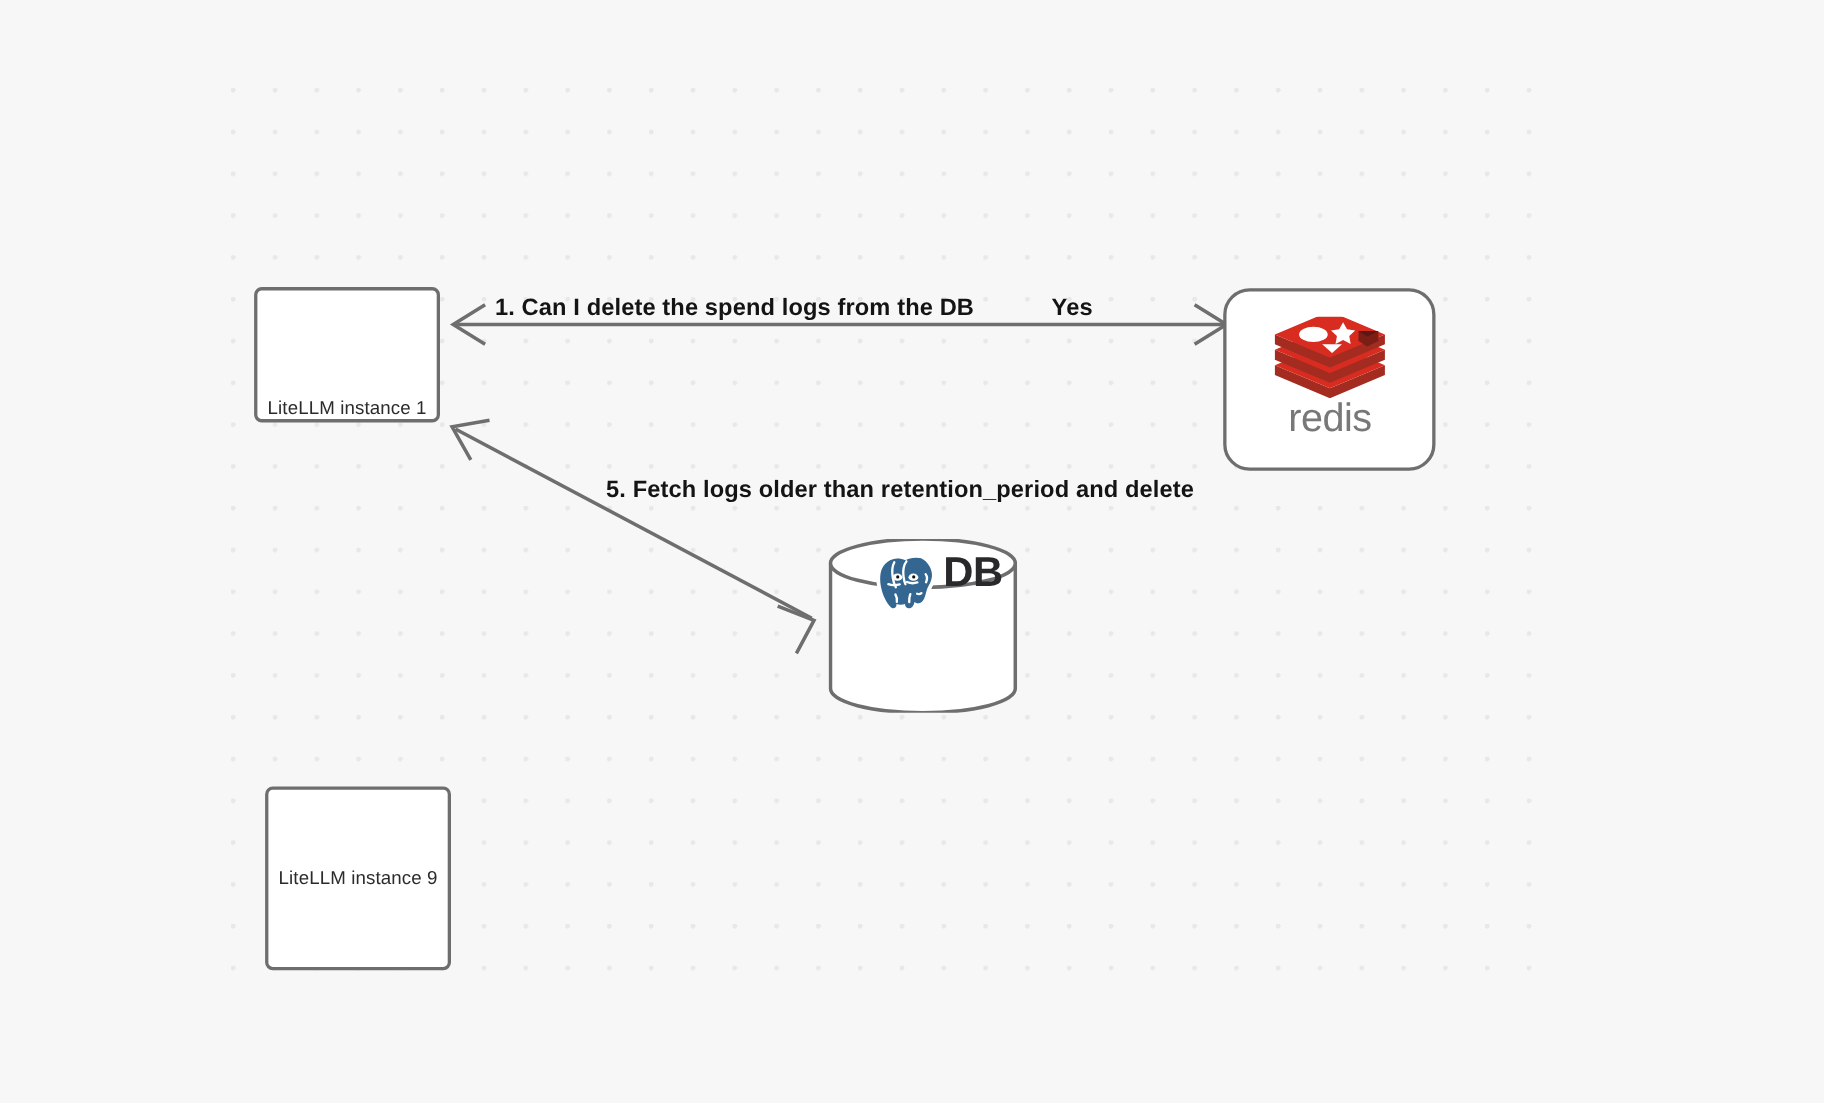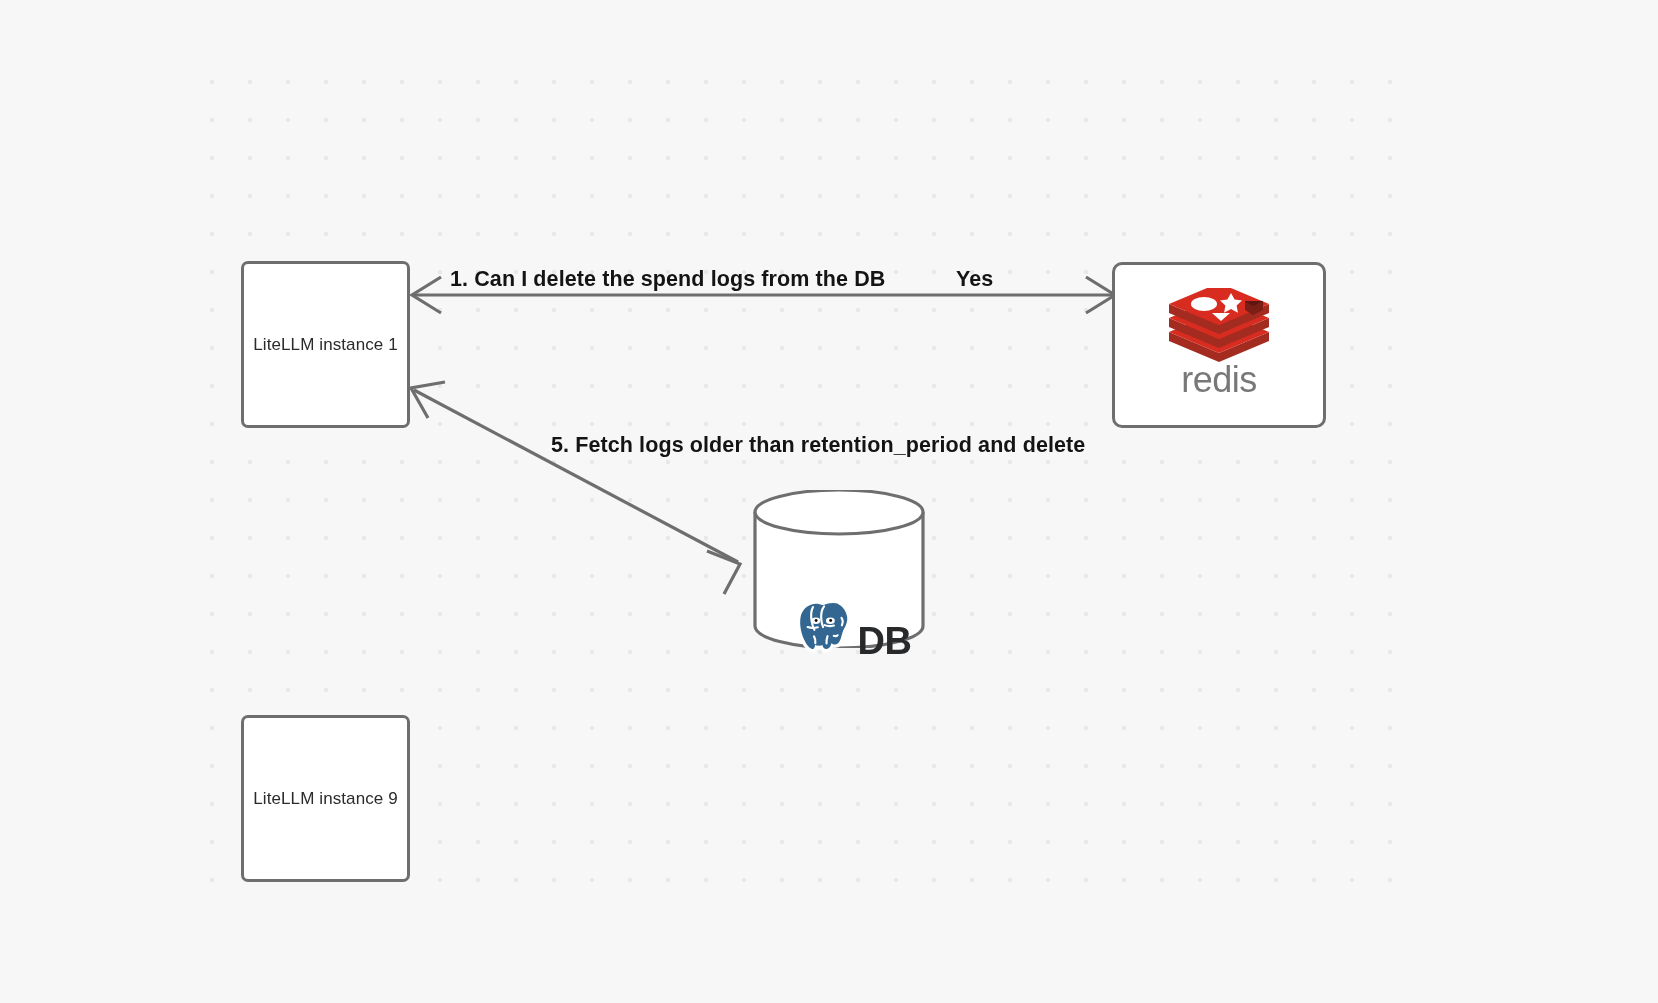--- a/index.html
+++ b/index.html
@@ -40,28 +40,28 @@
     justify-content: center;
   }
   .node-label {
     font-size: 17px;
     color: #2b2b2b;
     font-family: "Liberation Sans", sans-serif;
     letter-spacing: 0.1px;
     white-space: nowrap;
   }
 
-  #node-litellm-1 { left: 241px; top: 261px; width: 169px; height: 167px; }
+  #node-litellm-1 { left: 231px; top: 261px; width: 169px; height: 123px; align-items: flex-end; }
   #node-litellm-2 { left: 241px; top: 488px; width: 169px; height: 167px; }
   #node-litellm-3 { left: 241px; top: 715px; width: 169px; height: 167px; }
 
   
   #node-redis {
-    left: 1112px; top: 262px; width: 214px; height: 166px;
-    border-radius: 10px;
+    left: 1112px; top: 262px; width: 193px; height: 166px;
+    border-radius: 24px;
     flex-direction: column;
     gap: 0px;
   }
   .redis-logo-wrap {
     display: flex;
     flex-direction: column;
     align-items: center;
     justify-content: center;
     transform: translateY(-2px);
   }
@@ -70,21 +70,21 @@
 
   
   #node-db {
     position: absolute;
     left: 753px; top: 490px; width: 172px; height: 158px;
   }
   #node-db svg { display: block; }
   .db-logo-wrap {
     position: absolute;
     left: 0; top: 0; width: 200px; height: 158px;
-    display: flex; align-items: flex-end; justify-content: center;
+    display: flex; align-items: flex-start; justify-content: center;
     gap: 1px;
     transform: translateY(12px);
   }
   .db-text {
     font-size: 38px;
     font-weight: 700;
     color: #27292b;
     font-family: "Liberation Sans", sans-serif;
     letter-spacing: -0.5px;
     line-height: 1;

